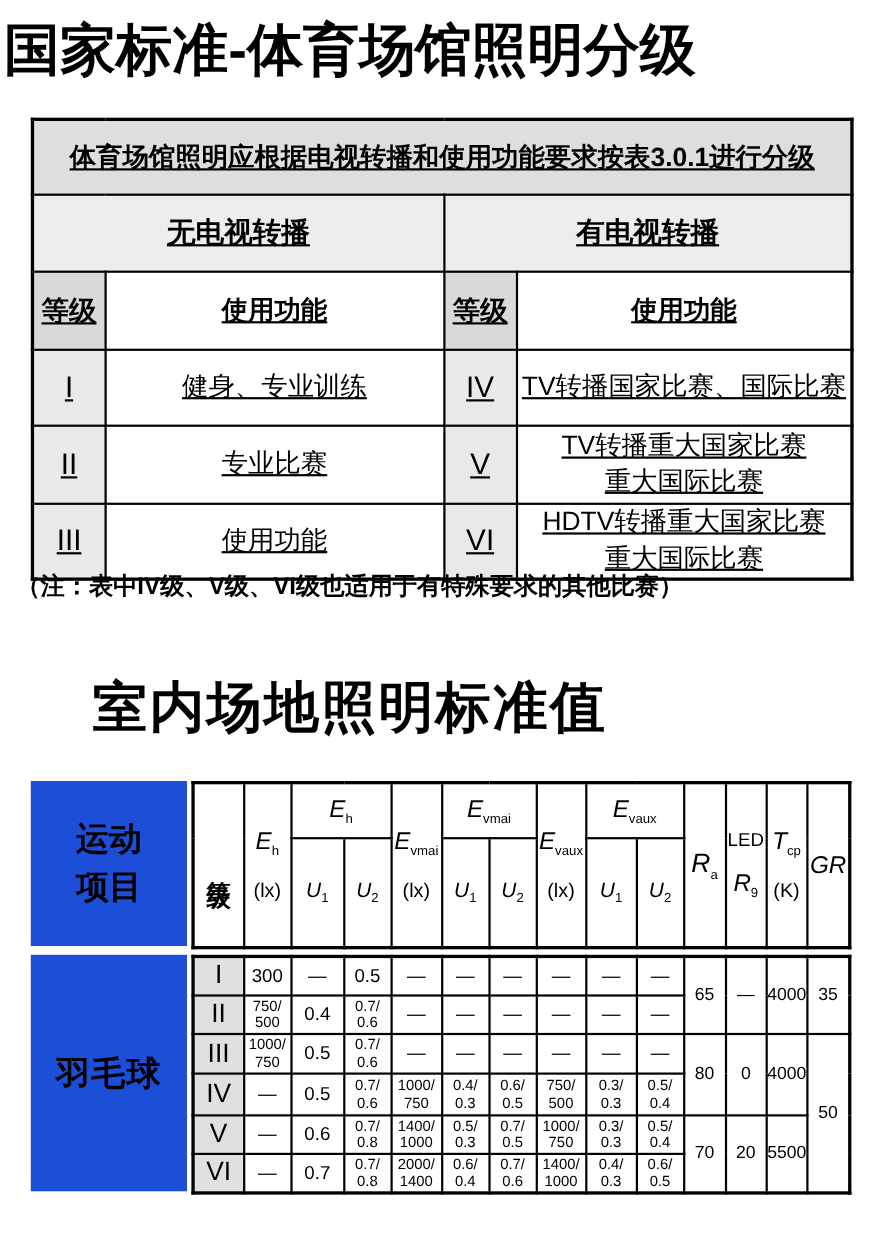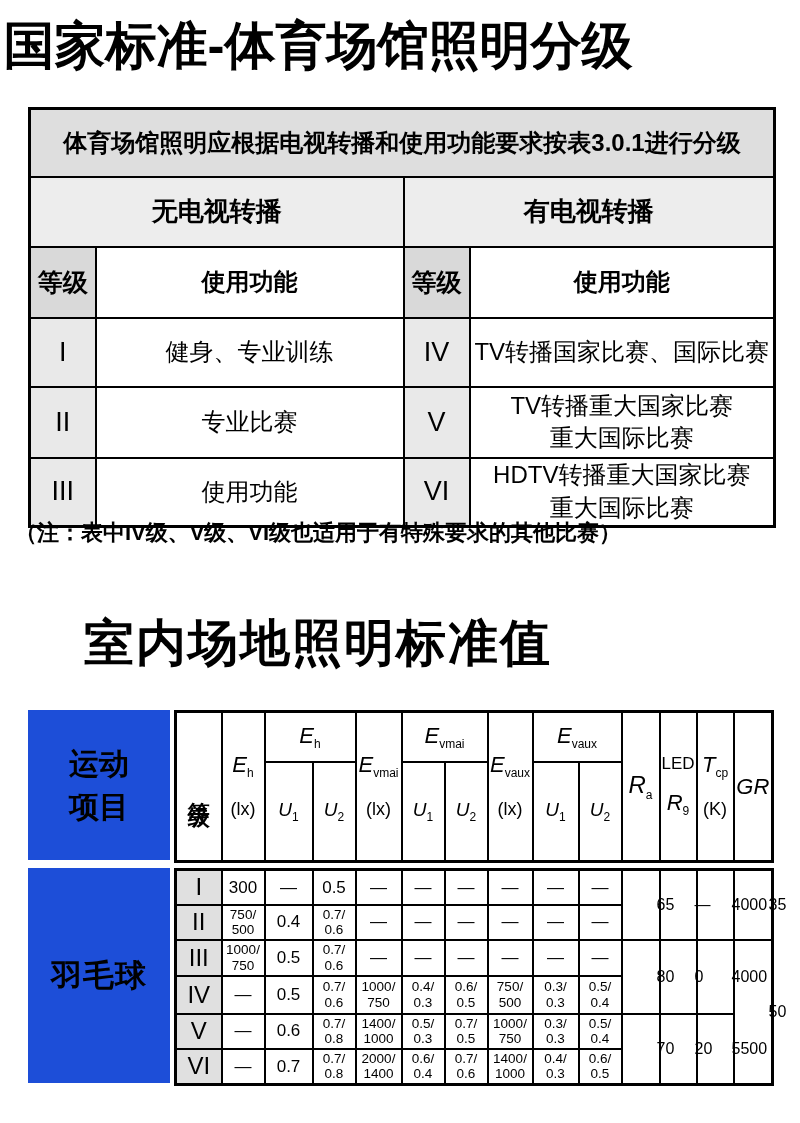--- a/index.html
+++ b/index.html
@@ -8,21 +8,21 @@
 
   .center-text { position:absolute; left:0; width:636px; text-align:center; }
   #title1 { top:12px; font-size:51px; font-weight:800; letter-spacing:0px; }
   #note   { top:518px; font-size:22px; font-weight:700; }
   #title2 { top:610px; font-size:50px; font-weight:800; letter-spacing:2px; }
 
   table { border-collapse:collapse; table-layout:fixed; }
   td, th { text-align:center; vertical-align:middle; padding:0; white-space:pre-line; }
 
   
-  #t1 { position:absolute; left:28px; top:107px; width:745px; border:3px solid #000; }
+  #t1 { position:absolute; left:28px; top:107px; width:745px; border:3px solid #000;text-decoration:underline; }
   #t1 td { border:2px solid #000; }
   #t1 .cap { background:#dedede; font-size:24px; font-weight:700; }
   #t1 .bhead { background:#ededed; font-size:26px; font-weight:700; }
   #t1 .lvlhead { background:#d9d9d9; font-size:25px; font-weight:700; }
   #t1 .fnhead { font-size:24px; font-weight:700; }
   #t1 .roman { background:#e9e9e9; font-size:27px; font-weight:400; }
   #t1 .fn { font-size:24px; font-weight:500; line-height:1.35; }
 
   
   #sec2 { position:absolute; left:0; top:710px; width:800px; height:390px; }
@@ -47,21 +47,21 @@
   .grp  { font-size:22px; }
   .uh   { font-size:19px; }
   .rah  { font-size:24px; }
   .ledh .l1 { font-size:17px; line-height:1.15; }
   .ledh .l2 { font-size:22px; line-height:1.1; }
   .grh  { font-size:22px; font-style:italic; }
 
   #t2b .rn  { background:#e0e0e0; font-size:24px; font-weight:500; }
   #t2b .val { font-size:13.5px; line-height:1.12; }
   #t2b .val.lg { font-size:17px; }
-  #t2b .mg  { font-size:16px;padding-left:34px; }
+  #t2b .mg  { font-size:16px; }
 </style>
 </head>
 <body>
 
 <div id="title1" class="center-text">国家标准-体育场馆照明分级</div>
 
 <table id="t1">
   <colgroup>
       <col style="width:66px">
       <col style="width:308px">

